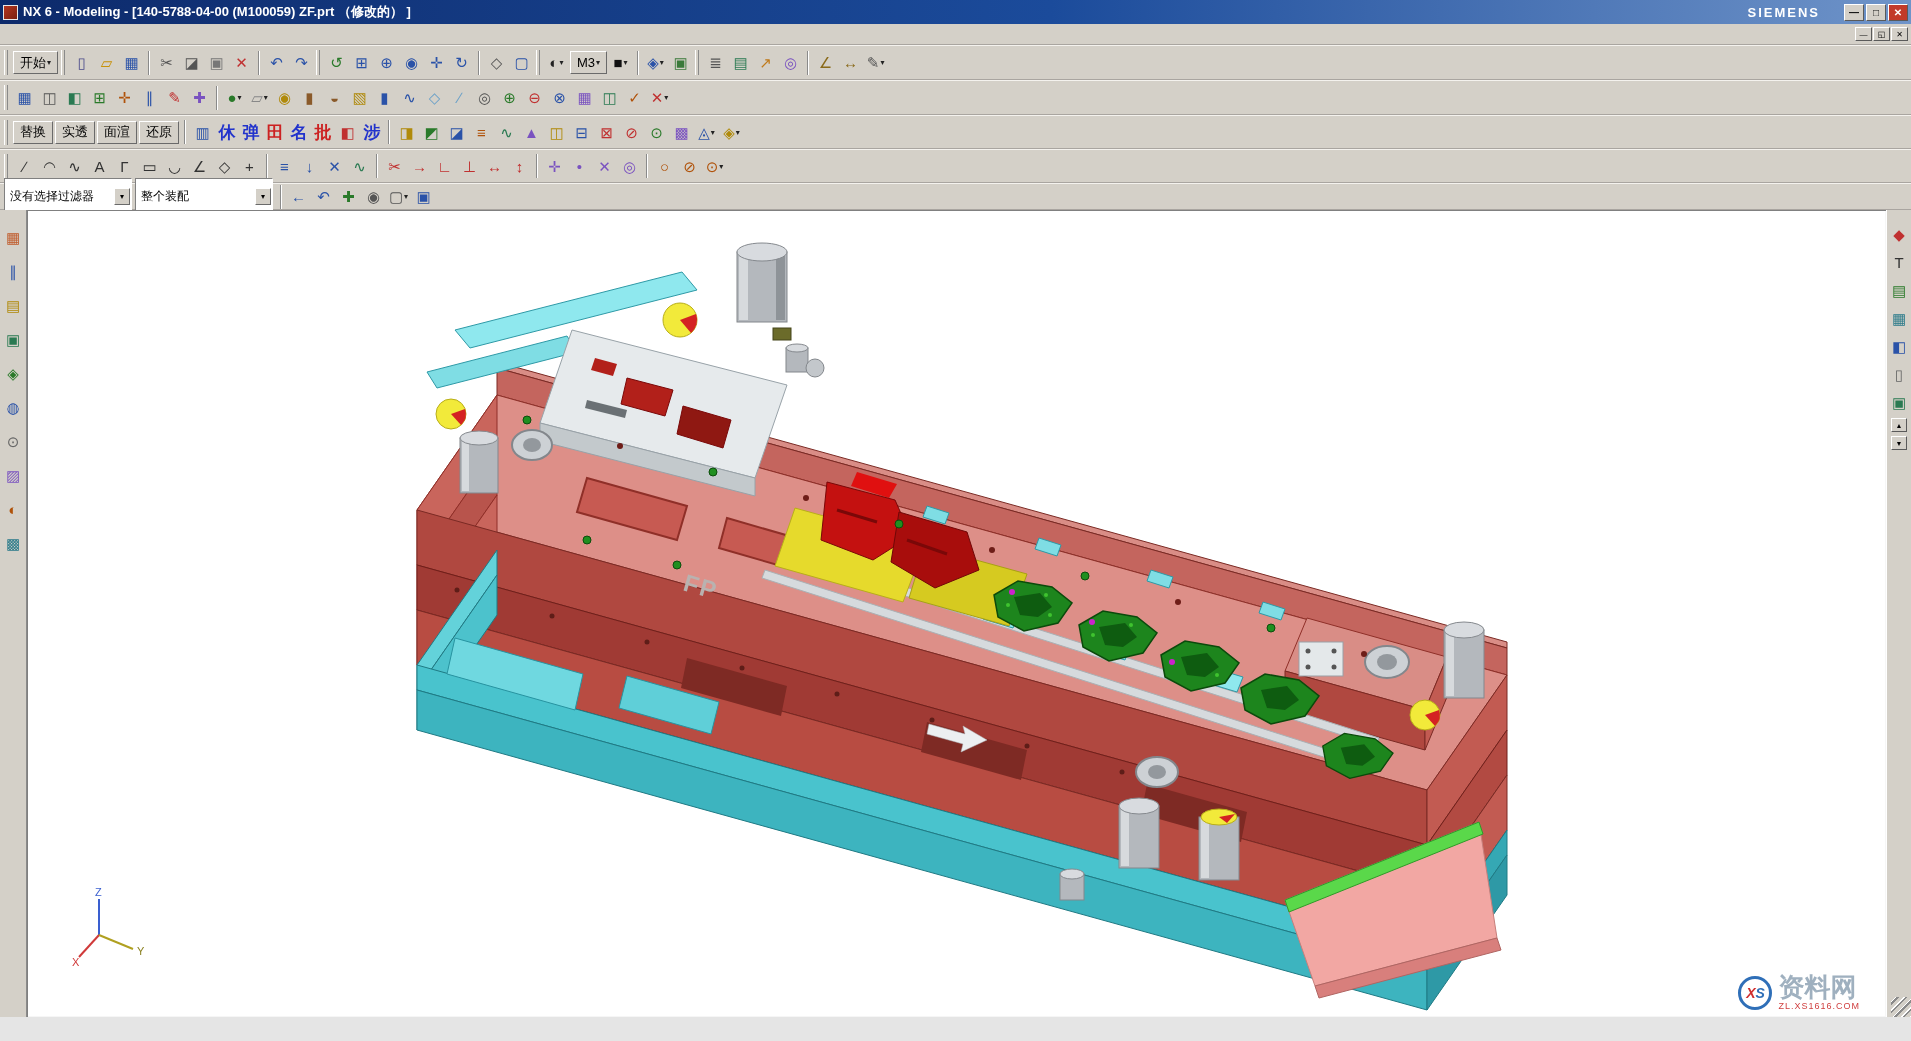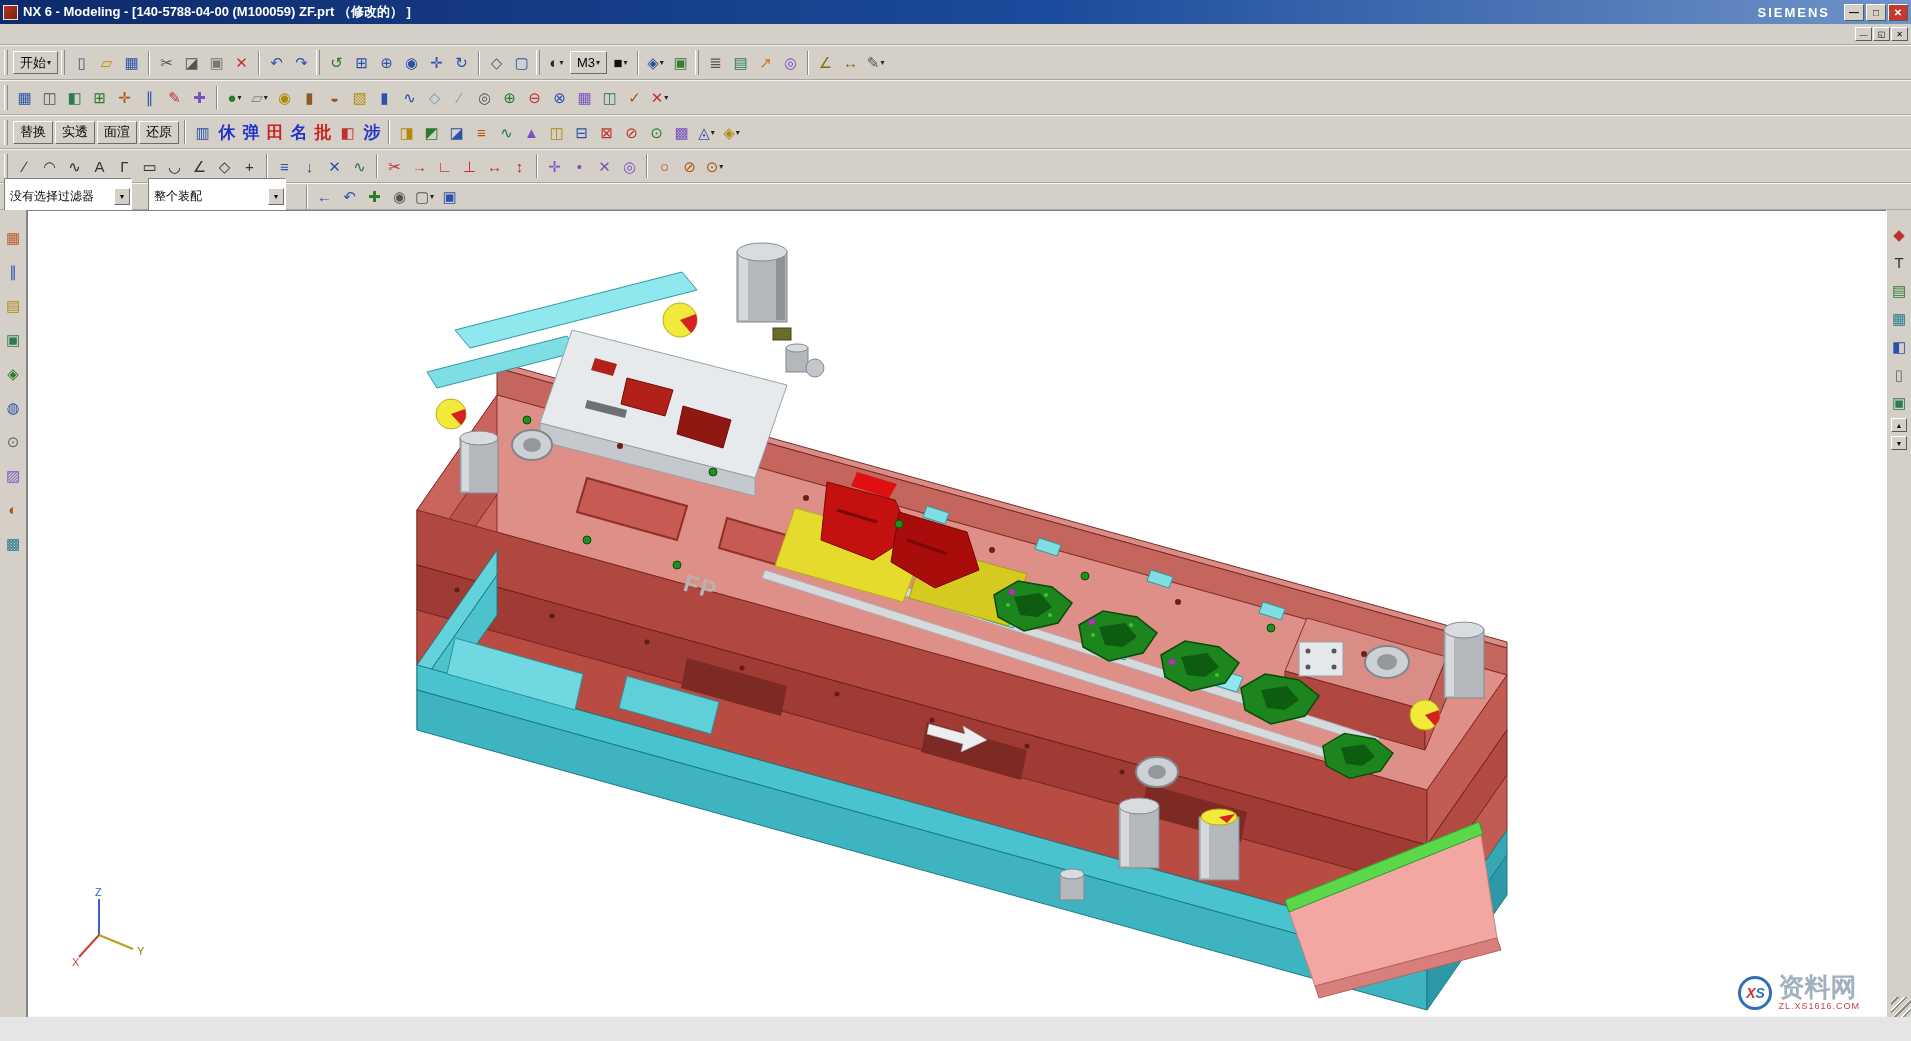--- a/index.html
+++ b/index.html
@@ -12,21 +12,21 @@
   
   .titlebar{
     height:24px;display:flex;align-items:center;padding:0 3px;
     background:linear-gradient(90deg,#0d2a6b 0%,#1b4b9b 55%,#6f94c9 100%);
     color:#fff;font-size:13px;font-weight:bold;
   }
   .app-icon{width:15px;height:15px;background:linear-gradient(135deg,#b5351f,#7a1f10);
     border:1px solid #e8e8e8;margin-right:5px;flex:0 0 auto;}
   .title-text{white-space:nowrap;overflow:hidden;}
   .title-spacer{flex:1;}
-  .brand{letter-spacing:2px;margin-right:14px;font-size:13px;}
+  .brand{letter-spacing:2px;margin-right:24px;font-size:13px;}
   .win-controls{display:flex;gap:2px;}
   .win-btn{width:20px;height:17px;background:#d4d0c8;border:1px solid;border-color:#fff #5a5a5a #5a5a5a #fff;
     color:#111;font-size:10px;font-weight:bold;display:flex;align-items:center;justify-content:center;}
   .win-btn.close{background:#c23a2a;color:#fff;}
   
   .menubar{height:21px;display:flex;align-items:center;background:#d4d0c8;
     border-bottom:1px solid #a9a5a0;font-size:13px;padding-left:2px;}
   .menu-item{padding:1px 8px;white-space:nowrap;}
   .menu-spacer{flex:1;}
   .child-controls{display:flex;gap:1px;margin-right:3px;}
@@ -43,21 +43,21 @@
   .tb-grip{width:4px;height:25px;border-left:1px solid #fff;border-right:1px solid #8a8a8a;margin:0 4px 0 2px;flex:0 0 auto;}
   .tb-textbtn{height:23px;display:flex;align-items:center;padding:0 6px;margin:0 1px;
     background:#d4d0c8;border:1px solid;border-color:#fff #6a6a6a #6a6a6a #fff;font-size:13px;flex:0 0 auto;}
   .tb-charbtn{width:24px;height:25px;display:flex;align-items:center;justify-content:center;
     font-size:17px;font-weight:bold;flex:0 0 auto;}
   
   .filterbar{height:27px;display:flex;align-items:center;background:#d4d0c8;
     border-top:1px solid #f4f2ee;border-bottom:1px solid #a9a5a0;padding:0 4px;}
   .tb-select{height:38px;background:#fff;border:1px solid;border-color:#808080 #fff #fff #808080;
     display:flex;align-items:center;justify-content:space-between;font-size:12px;
-    padding-left:5px;margin-right:16px;flex:0 0 auto;}
+    padding-left:5px;margin-right:3px;flex:0 0 auto;}
   .sel-dd{width:16px;height:17px;background:#d4d0c8;border:1px solid;border-color:#fff #6a6a6a #6a6a6a #fff;
     display:flex;align-items:center;justify-content:center;font-size:8px;margin-right:1px;}
   
   .promptbar{height:24px;display:flex;align-items:center;background:#d4d0c8;
     border-bottom:1px solid #8a8a8a;padding:0 6px;font-size:14px;font-weight:bold;}
   .prompt-right{margin-left:auto;display:flex;align-items:center;gap:3px;}
   .scroll-btn{width:17px;height:16px;background:#d4d0c8;border:1px solid;border-color:#fff #5a5a5a #5a5a5a #fff;
     font-size:8px;display:flex;align-items:center;justify-content:center;}
   .scroll-box{width:56px;height:14px;background:#e9e6e1;border:1px solid;border-color:#808080 #fff #fff #808080;}
   

